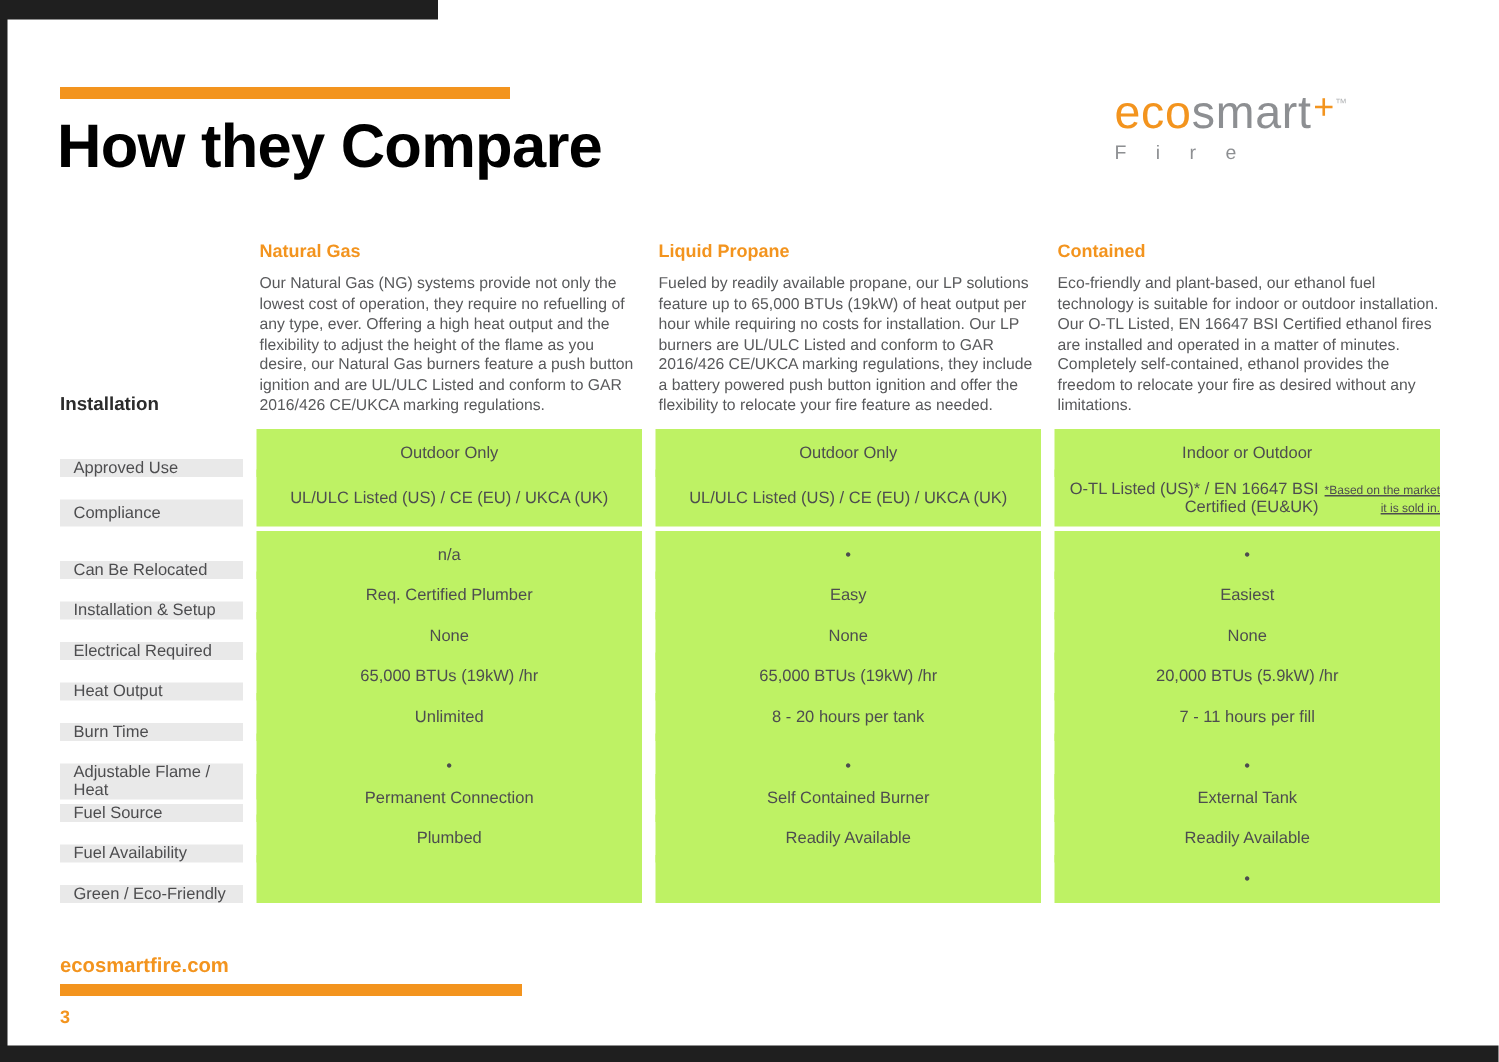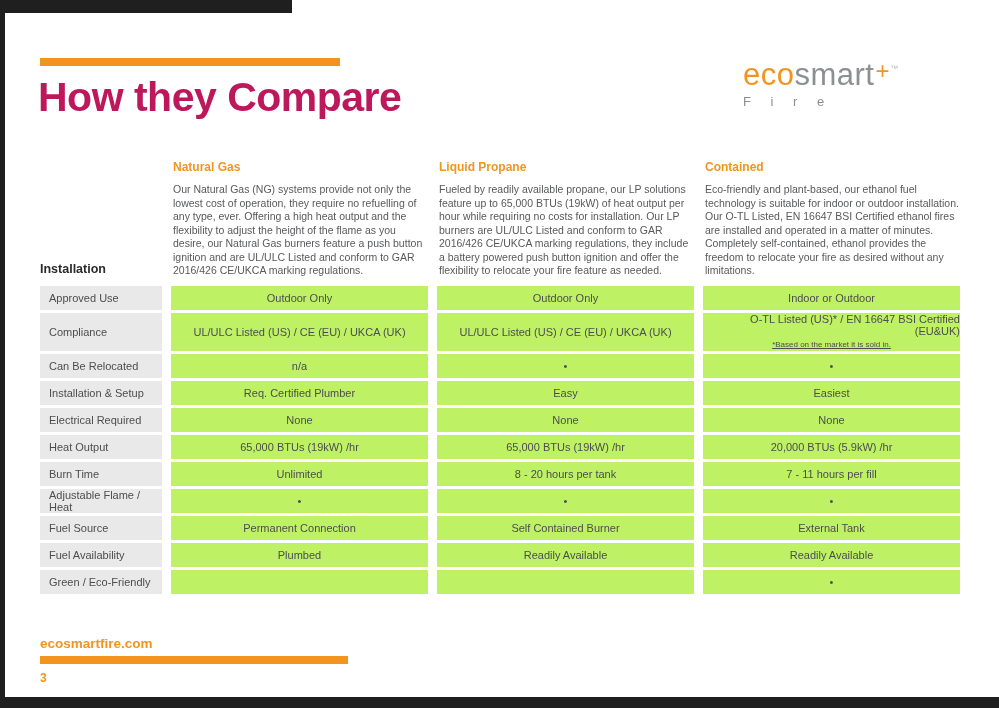--- a/index.html
+++ b/index.html
@@ -12,21 +12,21 @@
   
   .frame-left   { position:absolute; left:0; top:0; width:5px; height:708px; background:#1f1f1f; }
   .frame-topbar { position:absolute; left:0; top:0; width:292px; height:13px; background:#1f1f1f; }
   .frame-bottom { position:absolute; left:0; bottom:0; width:999px; height:11px; background:#1f1f1f; }
 
   
   .accent-bar { position:absolute; background:#f3941e; }
   .title-rule { left:40px; top:58px; width:300px; height:8px; }
   .page-title {
     position:absolute; left:38px; top:74px;
-    font-size:41px; font-weight:bold; color:#be185d; letter-spacing:-0.5px;
+    font-size:41px; font-weight:bold; color:#000000; letter-spacing:-0.5px;
   }
   .logo { position:absolute; right:36px; top:52px; width:220px; text-align:left; }
   .logo-word { font-size:31px; line-height:34px; letter-spacing:0.5px; }
   .logo-eco   { color:#f3941e; }
   .logo-smart { color:#8d8f92; }
   .logo-plus  { color:#f3941e; font-size:24px; vertical-align:6px; margin-left:1px; }
   .logo-tm    { color:#b5b7b9; font-size:8px; vertical-align:14px; }
   .logo-fire  { color:#8d8f92; font-size:13px; letter-spacing:8px; padding-right:42px; margin-top:2px; }
 
   
@@ -40,23 +40,23 @@
   
   .table { position:absolute; left:40px; top:262px; width:921px; }
   .section-title { font-size:12.5px; font-weight:bold; color:#2b2b2b; height:16px; margin-bottom:8px; }
   .section-title.op { margin-top:10px; }
   .row {
     display:grid; grid-template-columns:122px 257px 257px 257px;
     column-gap:9px; height:24px; margin-bottom:3px;
   }
   .row.tall { height:38px; }
   .cell { font-size:11px; display:flex; align-items:center; }
-  .cell.label { background:#e9e9e9; padding-left:9px; color:#4d4d4f; }
+  .cell.label { background:#e9e9e9; padding-left:9px; color:#4d4d4f;margin-top:20px; }
   .cell.value { background:#bef264; justify-content:center; text-align:right; color:#4d4d4f; }
-  .cell.value.stacked { flex-direction:column; justify-content:center; line-height:12px; }
+  .cell.value.stacked { justify-content:center; line-height:12px; }
   .footnote { font-size:8px; color:#4d4d4f; margin-top:2px;text-decoration:underline; }
 
   
   .footer-url {
     position:absolute; left:40px; top:636px;
     font-size:13.5px; font-weight:bold; color:#f3941e;
   }
   .footer-rule { left:40px; top:656px; width:308px; height:8px; }
   .page-number {
     position:absolute; left:40px; top:671px;

